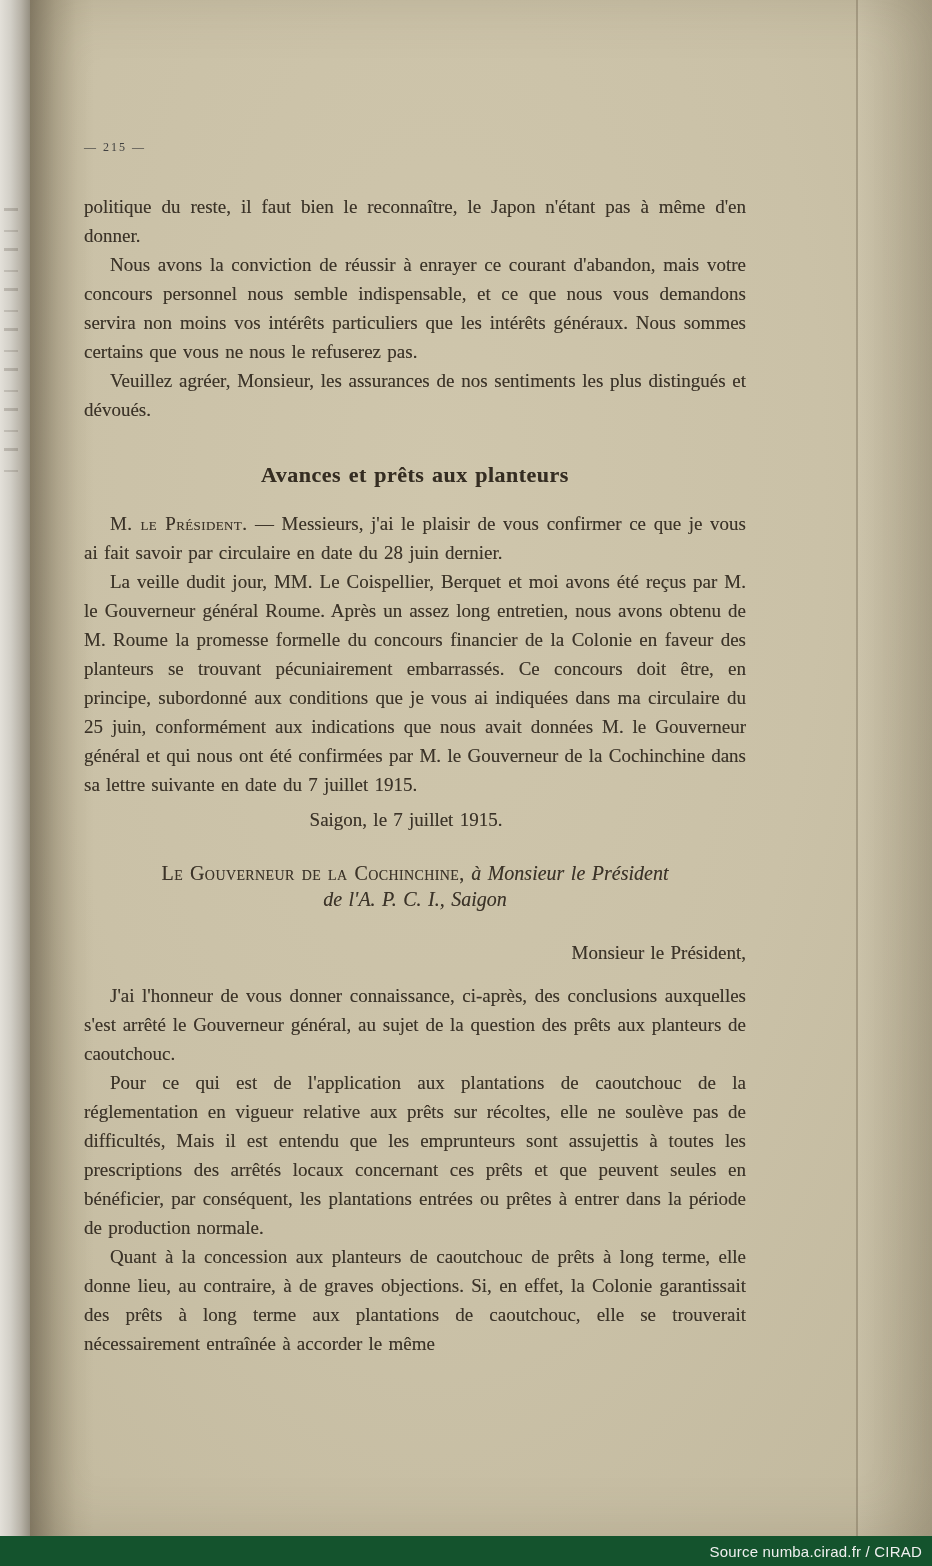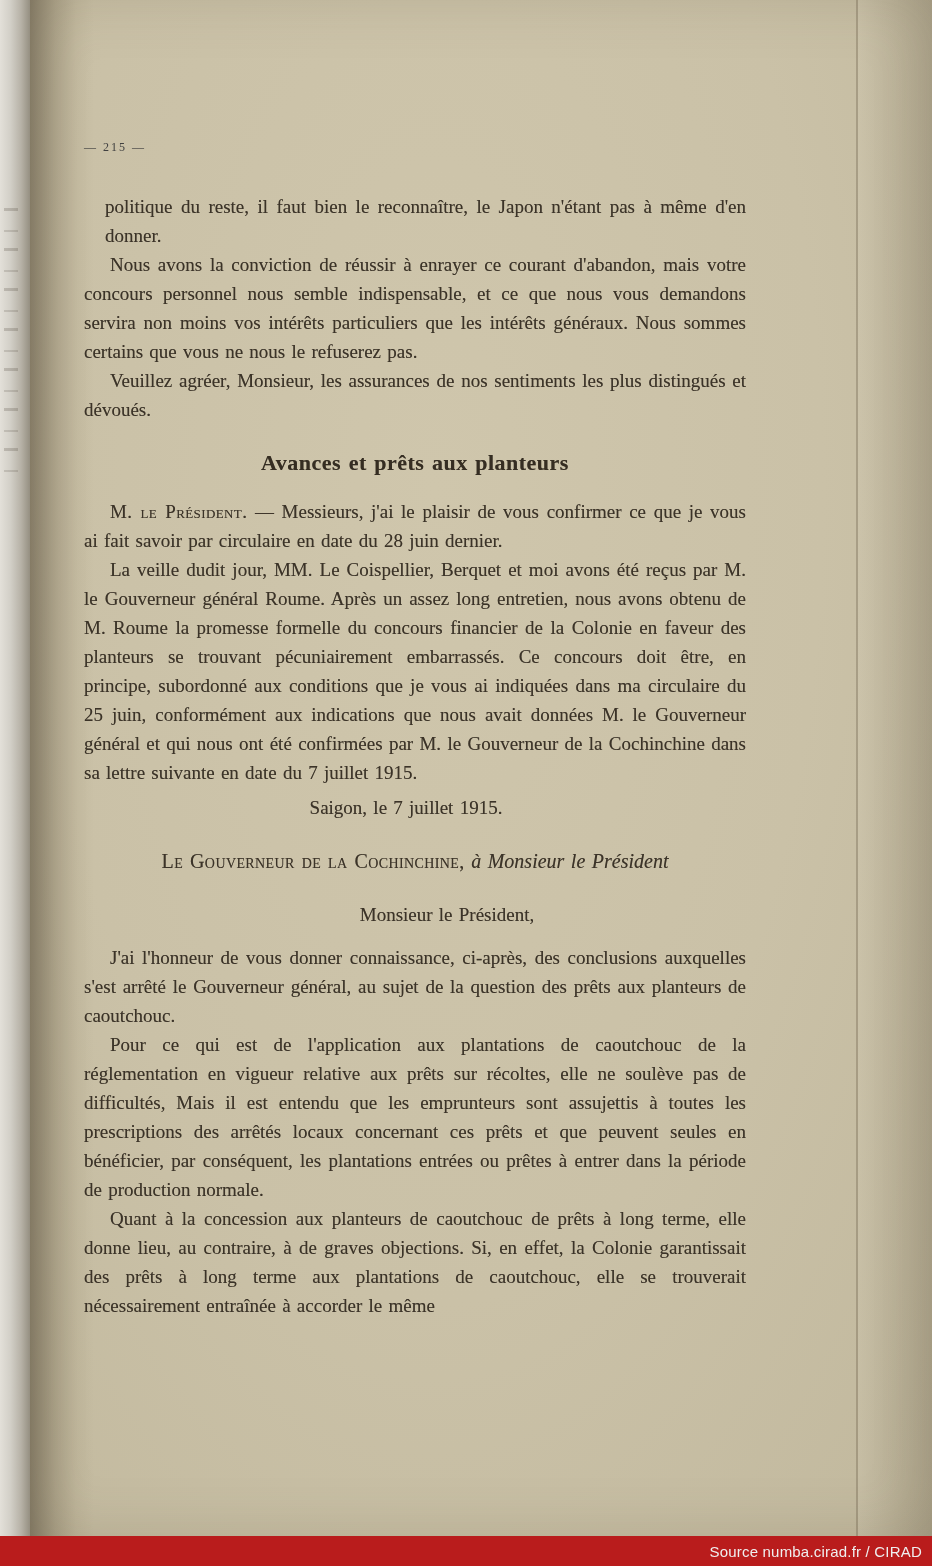--- a/index.html
+++ b/index.html
@@ -54,50 +54,50 @@
     text-align: left;
     font-size: 12px; letter-spacing: 2px; color: #404040;
   }
   .text-block {
     position: absolute; left: 84px; top: 192px; width: 662px;
     font-size: 19px; line-height: 29px; color: #3b3328;
     text-align: justify; word-spacing: 1.5px;
     text-shadow: 0 0 0.5px rgba(59,51,40,0.45);
   }
   .para { margin: 0; text-indent: 26px; }
-  .para.noindent { text-indent: 0; margin-left: 21px; }
+  .para.noindent { text-indent: 0; }
   .smallcaps { font-variant: small-caps; letter-spacing: 0.4px; }
   .italic { font-style: italic; }
   .sig-block {
     width: 270px; margin: 8px 16px 14px auto;
     text-align: center; line-height: 29px;
   }
   .section-heading {
-    margin: 24px 0 20px 0;
+    margin: 36px 0 20px 0;
     text-align: center; text-indent: 0;
     font-size: 22px; font-weight: 700; letter-spacing: 0.5px;
     color: #352d22;
   }
   .dateline {
     margin: 6px 0 10px 0; padding-right: 18px;
     text-align: center; text-indent: 0;
   }
   .letterhead {
     margin: 26px 0 18px 0;
     text-align: center; text-indent: 0;
     font-size: 20px; line-height: 26px;
   }
   .salutation {
     margin: 26px 0 14px 0; padding-left: 64px;
-    text-align: center; text-indent: 0;
+    text-align: right; text-indent: 0;
   }
   
   .footer-bar {
     position: absolute; left: 0; bottom: 0; width: 932px; height: 30px;
-    background: #b91c1c;
+    background: #14532d;
     display: flex; align-items: center; justify-content: flex-end;
     padding-right: 10px;
   }
   .footer-bar span {
     font-family: "Liberation Sans", sans-serif;
     font-size: 15px; color: #efefef; letter-spacing: 0.2px;
   }
 </style>
 </head>
 <body>
@@ -125,20 +125,21 @@
     <p class="para section-heading">Avances et prêts aux planteurs</p>
 
     <p class="para"><span class="smallcaps">M. le Président.</span><span> — Messieurs, j'ai le plaisir de vous confirmer ce que je vous ai fait savoir par circulaire en date du 28 juin dernier.</span></p>
 
     <p class="para">La veille dudit jour, MM. Le Coispellier, Berquet et moi avons été reçus par M. le Gouverneur général Roume. Après un assez long entretien, nous avons obtenu de M. Roume la promesse formelle du concours financier de la Colonie en faveur des planteurs se trouvant pécuniairement embarrassés. Ce concours doit être, en principe, subordonné aux conditions que je vous ai indiquées dans ma circulaire du 25 juin, conformément aux indications que nous avait données M. le Gouverneur général et qui nous ont été confirmées par M. le Gouverneur de la Cochinchine dans sa lettre suivante en date du 7 juillet 1915.</p>
 
     <p class="para dateline">Saigon, le 7 juillet 1915.</p>
 
     <div class="letterhead">
       <div><span class="smallcaps">Le Gouverneur de la Cochinchine,</span><span class="italic"> à Monsieur le Président</span></div>
+      <div class="italic">de l'A. P. C. I., Saigon</div>
     </div>
 
     <p class="para salutation">Monsieur le Président,</p>
 
     <p class="para">J'ai l'honneur de vous donner connaissance, ci-après, des conclusions auxquelles s'est arrêté le Gouverneur général, au sujet de la question des prêts aux planteurs de caoutchouc.</p>
     <p class="para">Pour ce qui est de l'application aux plantations de caoutchouc de la réglementation en vigueur relative aux prêts sur récoltes, elle ne soulève pas de difficultés, Mais il est entendu que les emprunteurs sont assujettis à toutes les prescriptions des arrêtés locaux concernant ces prêts et que peuvent seules en bénéficier, par conséquent, les plantations entrées ou prêtes à entrer dans la période de production normale.</p>
     <p class="para">Quant à la concession aux planteurs de caoutchouc de prêts à long terme, elle donne lieu, au contraire, à de graves objections. Si, en effet, la Colonie garantissait des prêts à long terme aux plantations de caoutchouc, elle se trouverait nécessairement entraînée à accorder le même</p>
 
   </div>
 

